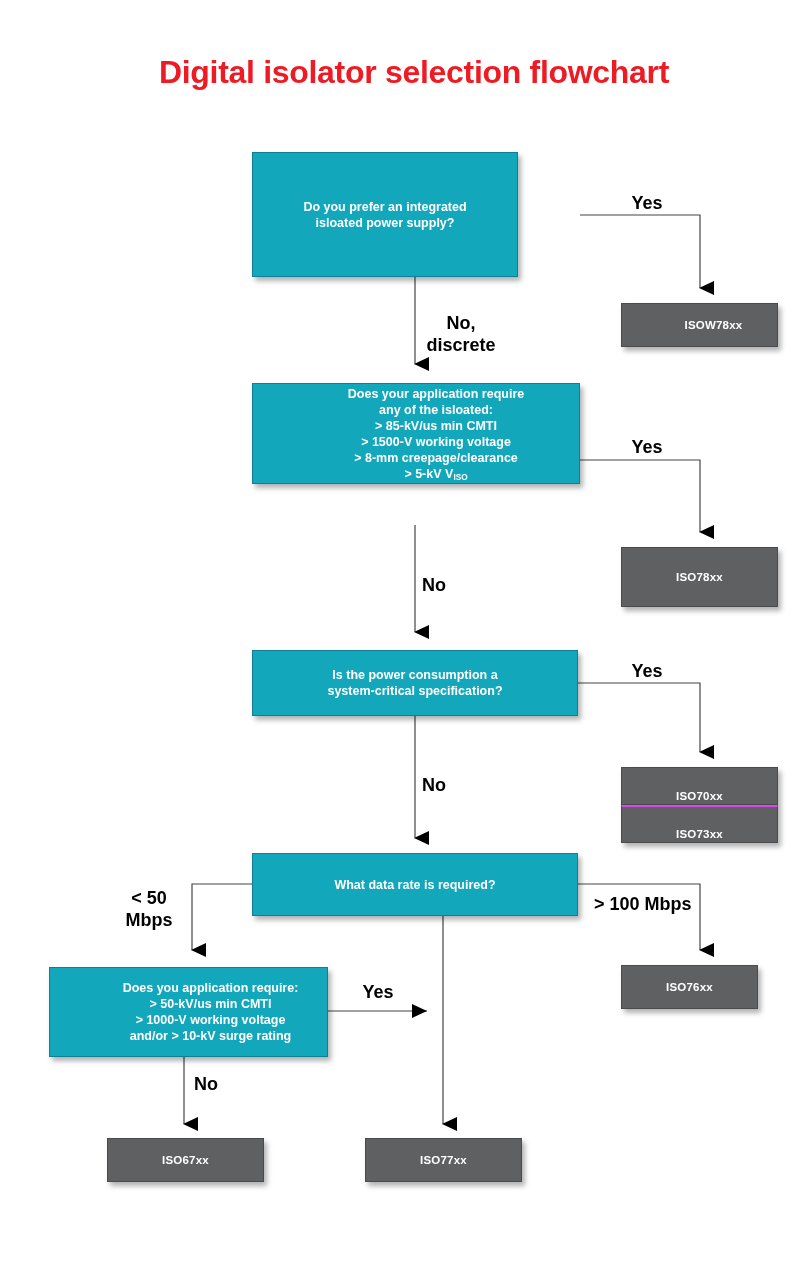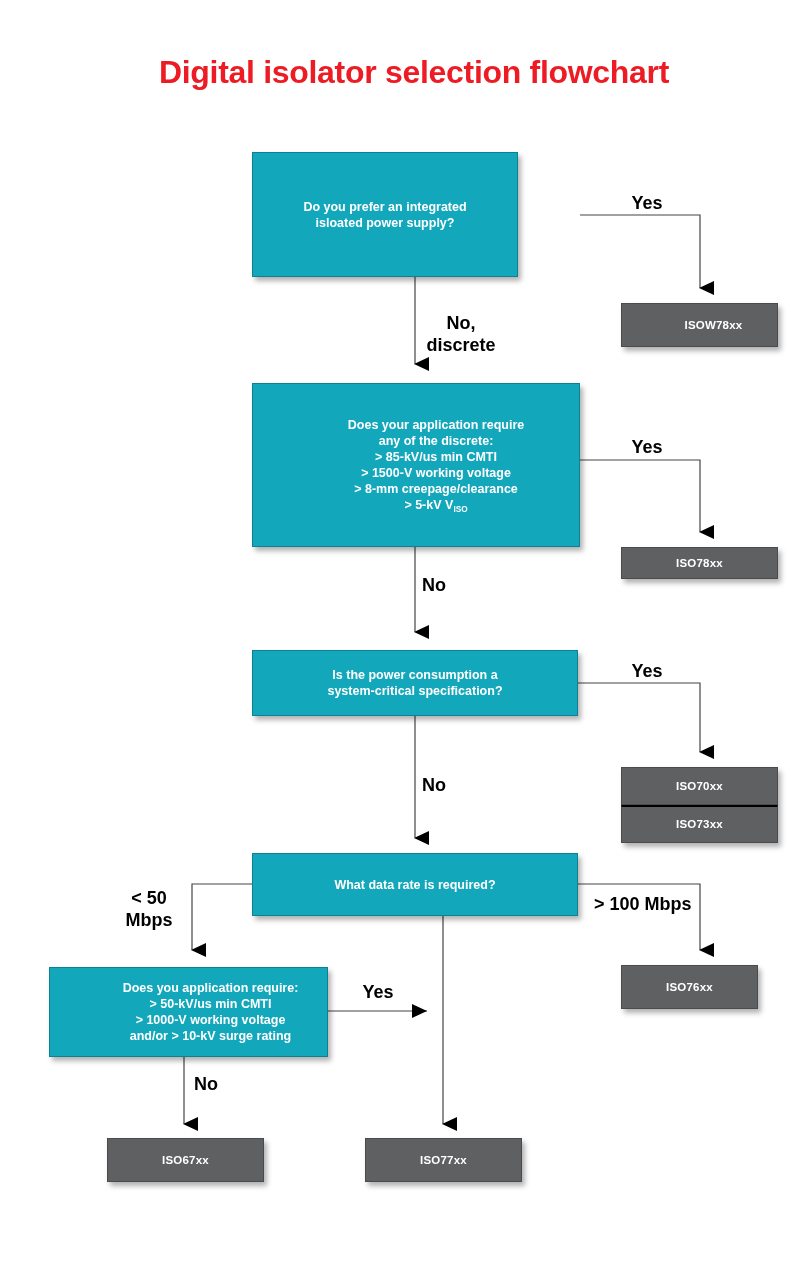--- a/index.html
+++ b/index.html
@@ -71,23 +71,24 @@
     position: absolute;
     box-shadow: 3px 4px 5px rgba(0,0,0,0.30);
     z-index: 3;
   }
   .terminal-stack .terminal {
     position: relative;
     left: 0;
     top: 0;
     box-shadow: none;
     width: 100%;
+    align-items: flex-end;
   }
   .terminal-stack .terminal + .terminal {
-    border-top: 2px solid #000000;
+    border-top: 2px solid #d946ef;
   }
 
   .edge-label {
     position: absolute;
     color: #000000;
     font-weight: bold;
     font-size: 18px;
     line-height: 1.24;
     text-align: center;
     white-space: pre-line;
@@ -148,23 +149,23 @@
 
       <path d="M170,1057 L170,1124" marker-end="url(#arrow-down)"></path>
     </g>
   </svg>
 
   <div class="node decision" style="left:238px; top:152px; width:266px; height:125px;">
     <span class="node-text">Do you prefer an integrated
 isloated power supply?</span>
   </div>
 
-  <div class="node decision" style="left:238px; top:383px; width:328px; height:164px; flex-direction:column;padding-left:40px;">
+  <div class="node decision" style="left:238px; top:383px; width:328px; height:101px; flex-direction:column;padding-left:40px;">
     <span class="node-text">Does your application require</span>
-    <span class="node-text">any of the discrete:</span>
+    <span class="node-text">any of the isloated:</span>
     <span class="node-text">&gt; 85-kV/us min CMTI</span>
     <span class="node-text">&gt; 1500-V working voltage</span>
     <span class="node-text">&gt; 8-mm creepage/clearance</span>
     <span class="node-text"><span>&gt; 5-kV V</span><sub>ISO</sub></span>
   </div>
 
   <div class="node decision" style="left:238px; top:853px; width:326px; height:63px;">
     <span class="node-text">What data rate is required?</span>
   </div>
 
@@ -177,21 +178,21 @@
     <span class="node-text">Does you application require:
 &gt; 50-kV/us min CMTI
 &gt; 1000-V working voltage
 and/or &gt; 10-kV surge rating</span>
   </div>
 
   <div class="node terminal" style="left:607px; top:303px; width:157px; height:44px;padding-left:28px;">
     <span>ISOW78xx</span>
   </div>
 
-  <div class="node terminal" style="left:607px; top:547px; width:157px; height:32px;">
+  <div class="node terminal" style="left:607px; top:547px; width:157px; height:60px;">
     <span>ISO78xx</span>
   </div>
 
   <div class="terminal-stack" style="left:607px; top:767px; width:157px;">
     <div class="node terminal" style="height:38px;">
       <span>ISO70xx</span>
     </div>
     <div class="node terminal" style="height:38px;">
       <span>ISO73xx</span>
     </div>

